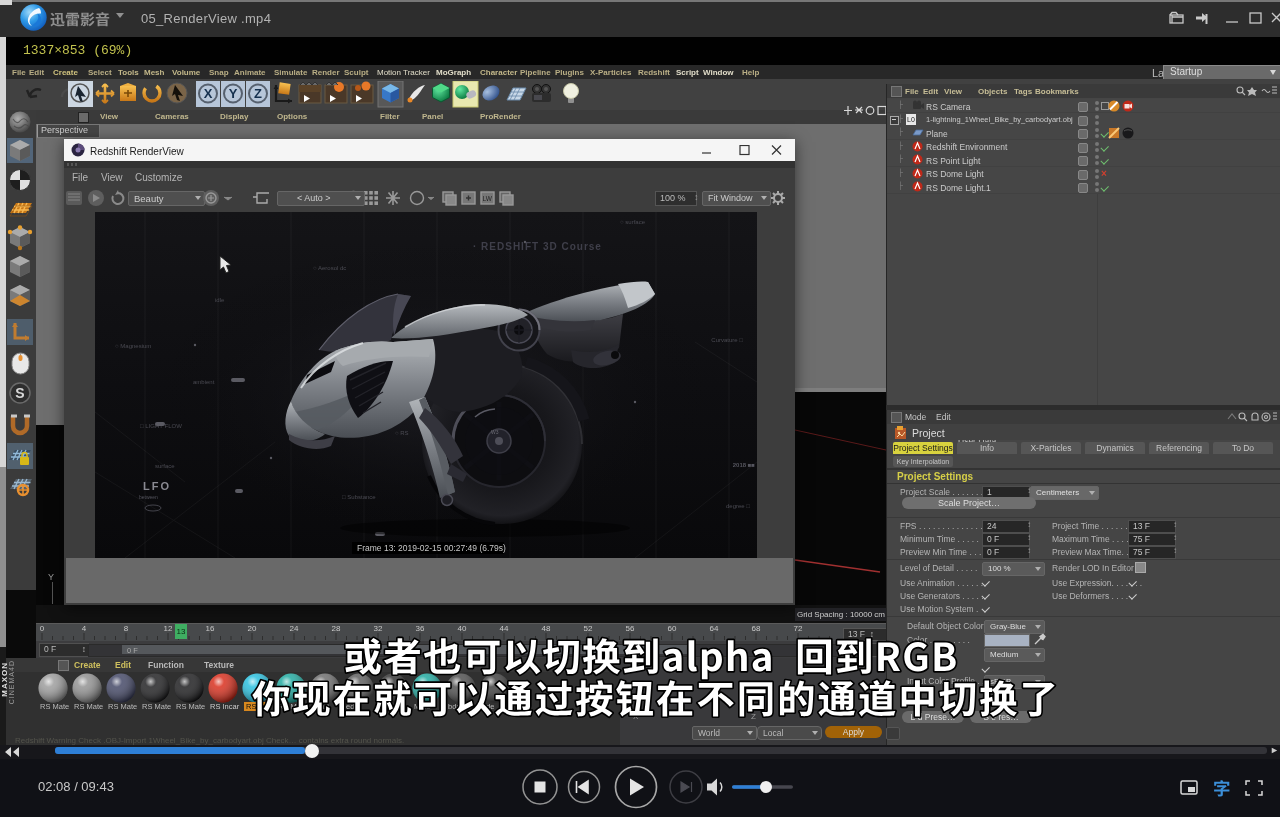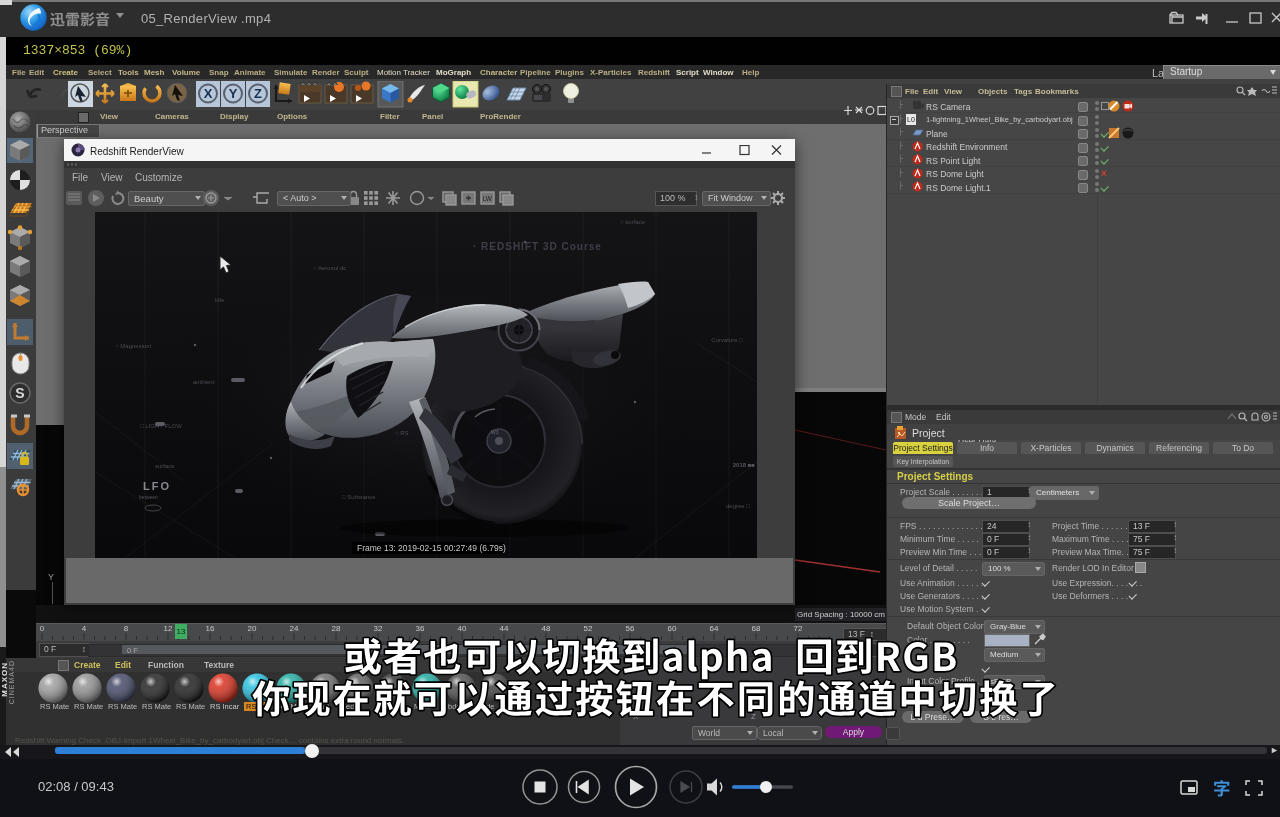--- a/index.html
+++ b/index.html
@@ -390,21 +390,21 @@
 <g transform="translate(281,1)" stroke="#999">
           <rect x="0" y="2" width="13" height="12" fill="#777"></rect>
           <text x="1.5" y="11" font-size="6.5" fill="#222" stroke="none" font-family="Liberation Sans">LW</text>
         </g>
 <g transform="translate(300,1)" stroke="#999">
           <rect x="0" y="2" width="10" height="10" fill="#666"></rect>
           <rect x="3" y="5" width="10" height="10" fill="#888"></rect>
         </g>
 </g>
 </svg>
-<div class="abs" style="left:277px;top:191px;width:67px;height:13px;background:#4f4f4f;border:1px solid #666;border-radius:2px;font-size:9px;color:#ccc;padding-left:5px;line-height:13px;">&lt; Auto &gt;<span style="float:right;margin:4px 3px 0 0;width:0;height:0;border-left:3px solid transparent;border-right:3px solid transparent;border-top:4px solid #b0b0b0;"></span></div>
+<div class="abs" style="left:277px;top:191px;width:67px;height:13px;background:#4f4f4f;border:1px solid #666;border-radius:2px;font-size:9px;color:#ccc;padding-left:19px;line-height:13px;">&lt; Auto &gt;<span style="float:right;margin:4px 3px 0 0;width:0;height:0;border-left:3px solid transparent;border-right:3px solid transparent;border-top:4px solid #b0b0b0;"></span></div>
 <div class="abs" style="left:655px;top:191px;width:36px;height:13px;background:#2e2e2e;border:1px solid #555;font-size:9px;color:#bbb;padding-left:4px;line-height:13px;">100 %</div>
 <div class="tx" style="left:694px;top:192px;font-size:9px;color:#999;">↕</div>
 <div class="abs" style="left:702px;top:191px;width:62px;height:13px;background:#4f4f4f;border:1px solid #666;border-radius:2px;font-size:9px;color:#ccc;padding-left:5px;line-height:13px;">Fit Window<span style="float:right;margin:4px 3px 0 0;width:0;height:0;border-left:3px solid transparent;border-right:3px solid transparent;border-top:4px solid #b0b0b0;"></span></div>
 <svg class="abs" style="left:770px;top:190px" width="16" height="16" viewBox="0 0 16 16">
       <circle cx="8" cy="8" r="4" fill="none" stroke="#aaa" stroke-width="2"></circle>
       <g stroke="#aaa" stroke-width="2">
         <path d="M8,1 v3 M8,12 v3 M1,8 h3 M12,8 h3 M3,3 l2,2 M11,11 l2,2 M13,3 l-2,2 M5,11 l-2,2"></path>
       </g>
     </svg>
 <svg class="abs" style="left:95px;top:212px" width="662" height="346" viewBox="0 0 662 346">
@@ -712,21 +712,21 @@
 <div class="tx" style="left:414px;top:702px;font-size:7.5px;color:#bbb;">Mate</div>
 <div class="tx" style="left:448px;top:702px;font-size:7.5px;color:#bbb;">bdart</div>
 <div class="tx" style="left:482px;top:702px;font-size:7.5px;color:#bbb;">ode</div>
 <div class="tx" style="left:0px;top:662px;font-size:8px;font-weight:bold;color:#e0e0e0;writing-mode:vertical-rl;transform:rotate(180deg);letter-spacing:1px;">MAXON</div>
 <div class="tx" style="left:8px;top:660px;font-size:7px;color:#9a9a9a;writing-mode:vertical-rl;transform:rotate(180deg);letter-spacing:1px;">CINEMA4D</div>
 <div class="abs" style="left:620px;top:658px;width:266px;height:87px;background:#39393b;"></div>
 <div class="tx" style="left:633px;top:712px;font-size:8px;color:#999;">X</div>
 <div class="tx" style="left:751px;top:712px;font-size:8px;color:#999;">Z</div>
 <div class="abs" style="left:692px;top:726px;width:58px;height:12px;background:#4a4a4a;border:1px solid #666;border-radius:2px;font-size:8.5px;color:#bbb;padding-left:5px;line-height:12px;">World<span style="float:right;margin:4px 3px 0 0;width:0;height:0;border-left:3px solid transparent;border-right:3px solid transparent;border-top:4px solid #b0b0b0;"></span></div>
 <div class="abs" style="left:757px;top:726px;width:58px;height:12px;background:#4a4a4a;border:1px solid #666;border-radius:4px;font-size:8.5px;color:#bbb;padding-left:5px;line-height:12px;">Local<span style="float:right;margin:4px 3px 0 0;width:0;height:0;border-left:3px solid transparent;border-right:3px solid transparent;border-top:4px solid #b0b0b0;"></span></div>
-<div class="abs" style="left:825px;top:726px;width:57px;height:12px;background:#701a75;border-radius:6px;font-size:8.5px;color:#ddd;text-align:center;line-height:12px;">Apply</div>
+<div class="abs" style="left:825px;top:726px;width:57px;height:12px;background:#a16207;border-radius:6px;font-size:8.5px;color:#ddd;text-align:center;line-height:12px;">Apply</div>
 <div class="tx" style="left:15px;top:736px;font-size:8px;color:#54544c;">Redshift Warning Check .OBJ-Import  1Wheel_Bike_by_carbodyart.obj Check…  contains extra round normals.</div>
 <div class="abs" style="left:886px;top:84px;width:394px;height:663px;background:#454545;border-left:1px solid #262626;"></div>
 <div class="abs" style="left:887px;top:84px;width:393px;height:14px;background:#3a3a3a;"></div>
 <div class="abs" style="left:891px;top:86px;width:9px;height:9px;background:#555;border:1px solid #777;"></div>
 <div class="tx" style="left:905px;top:87px;font-size:8px;font-weight:bold;color:#c6bd96;">File</div>
 <div class="tx" style="left:923px;top:87px;font-size:8px;font-weight:bold;color:#c6bd96;">Edit</div>
 <div class="tx" style="left:944px;top:87px;font-size:8px;font-weight:bold;color:#c6bd96;">View</div>
 <div class="tx" style="left:978px;top:87px;font-size:8px;font-weight:bold;color:#c6bd96;">Objects</div>
 <div class="tx" style="left:1014px;top:87px;font-size:8px;font-weight:bold;color:#c6bd96;">Tags</div>
 <div class="tx" style="left:1035px;top:87px;font-size:8px;font-weight:bold;color:#c6bd96;">Bookmarks</div>

